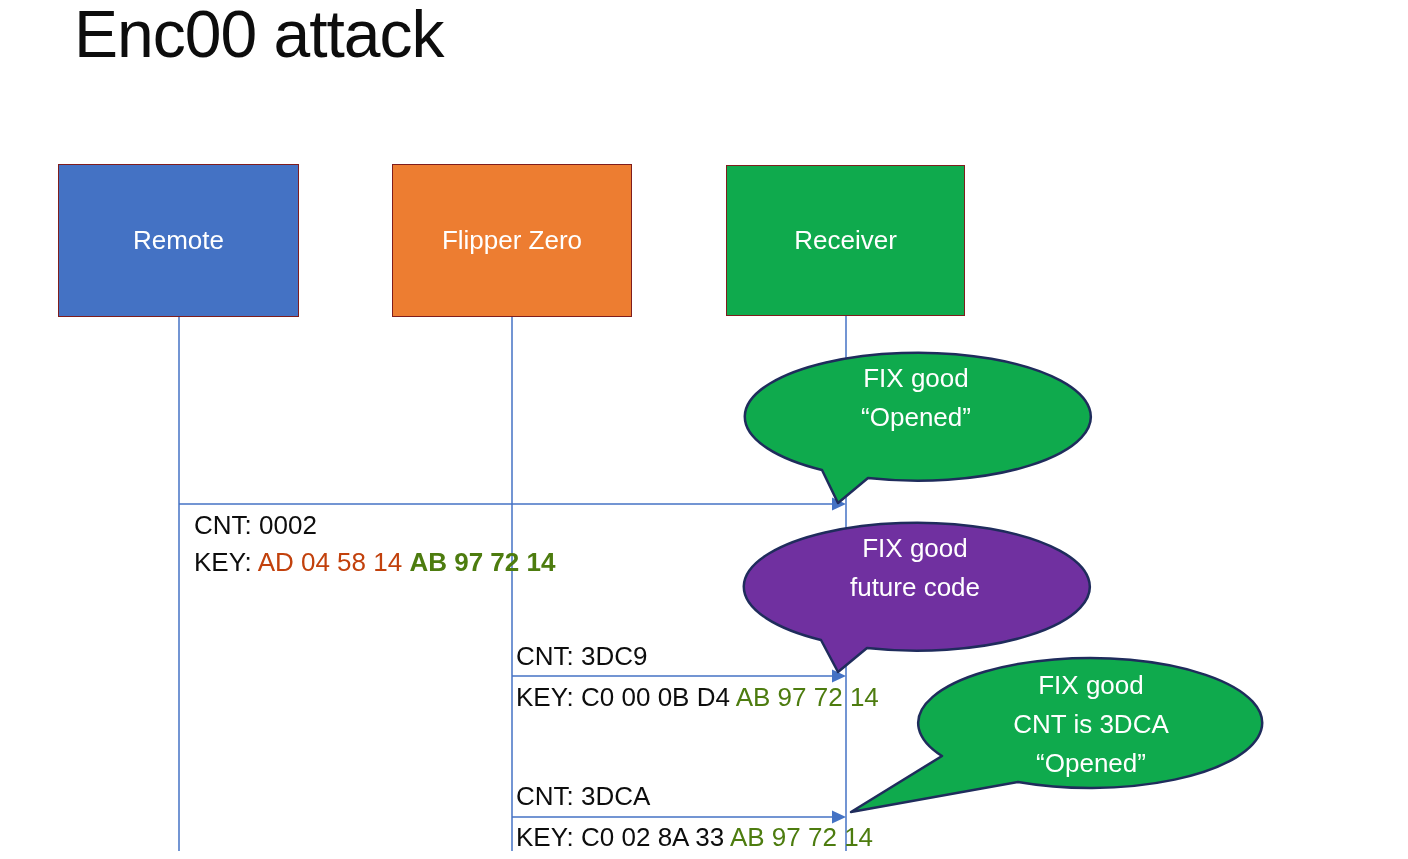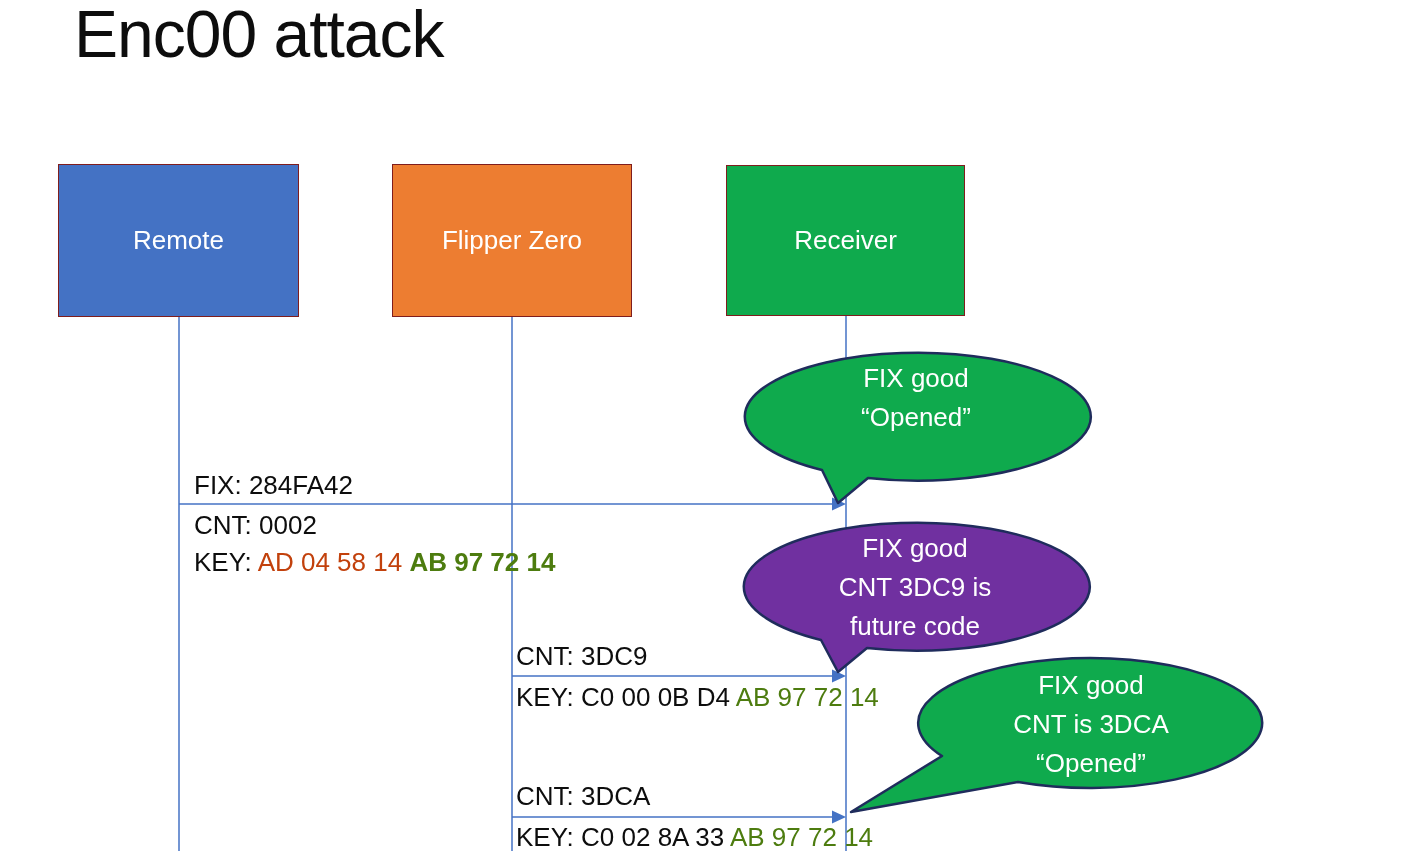--- a/index.html
+++ b/index.html
@@ -77,23 +77,20 @@
     <polygon points="846,676 832,669.5 832,682.5" fill="#4472c4"></polygon>
 
     <line x1="512" y1="817" x2="834" y2="817" stroke="#4472c4" stroke-width="1.5"></line>
     <polygon points="846,817 832,810.5 832,823.5" fill="#4472c4"></polygon>
 
     <path d="M 822,470 A 173 64 0 1 1 868,478 L 838,503 Z" fill="#0faa4d" stroke="#1f2c5c" stroke-width="2.5" stroke-linejoin="round"></path>
     <path d="M 821,640 A 173 64 0 1 1 867,648 L 838,672 Z" fill="#7030a0" stroke="#1f2c5c" stroke-width="2.5" stroke-linejoin="round"></path>
     <path d="M 942,756 A 172 65 0 1 1 1018,782 L 851,812 Z" fill="#0faa4d" stroke="#1f2c5c" stroke-width="2.5" stroke-linejoin="round"></path>
   </svg>
 
-  <div class="msg m1-above">
-    <span>FIX: 284FA42</span>
-  </div>
   <div class="msg m1-below">
     <span>CNT: 0002</span>
   </div>
   <div class="msg m1-key">
     <span>KEY:</span>
     <span class="red">AD 04 58 14</span>
     <span class="green bold">AB 97 72 14</span>
   </div>
 
   <div class="msg m2-above">
@@ -111,21 +108,20 @@
     <span>KEY: C0 02 8A 33</span>
     <span class="green">AB 97 72 14</span>
   </div>
 
   <div class="callout-text c1">
     <div>FIX good</div>
     <div>“Opened”</div>
   </div>
   <div class="callout-text c2">
     <div>FIX good</div>
-    <div>CNT 3DC9 is</div>
     <div>future code</div>
   </div>
   <div class="callout-text c3">
     <div>FIX good</div>
     <div>CNT is 3DCA</div>
     <div>“Opened”</div>
   </div>
 
 </div>
 

